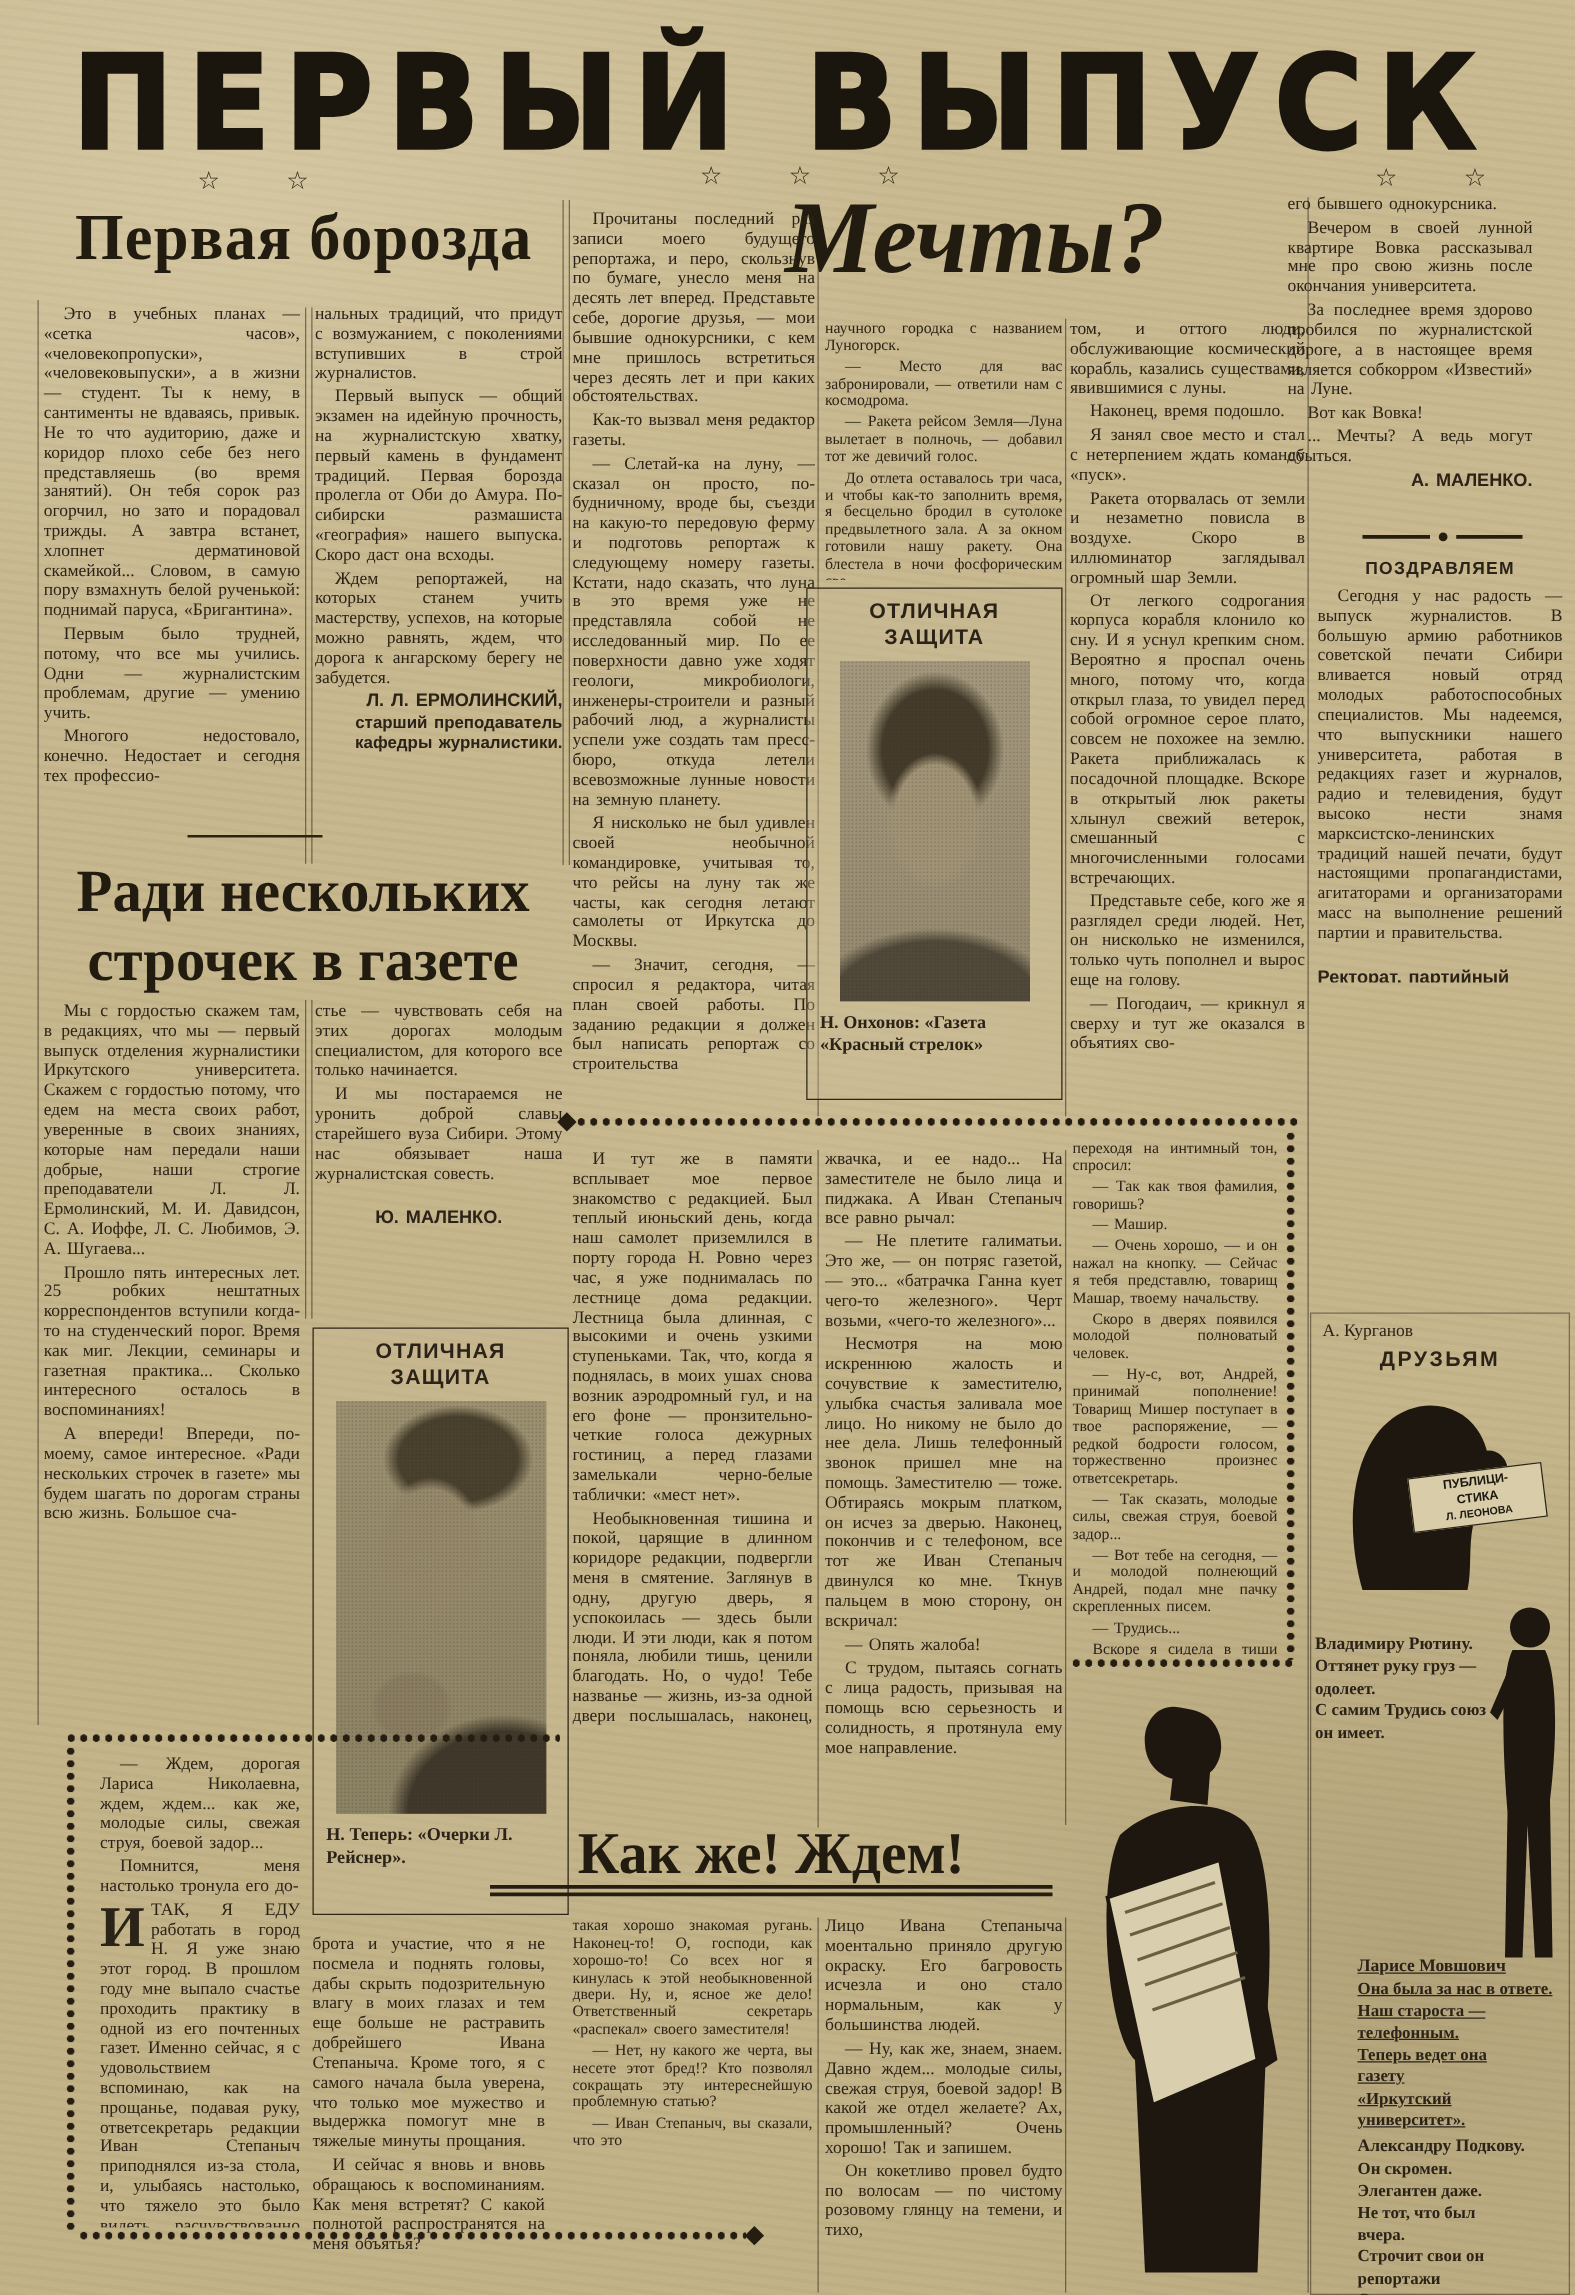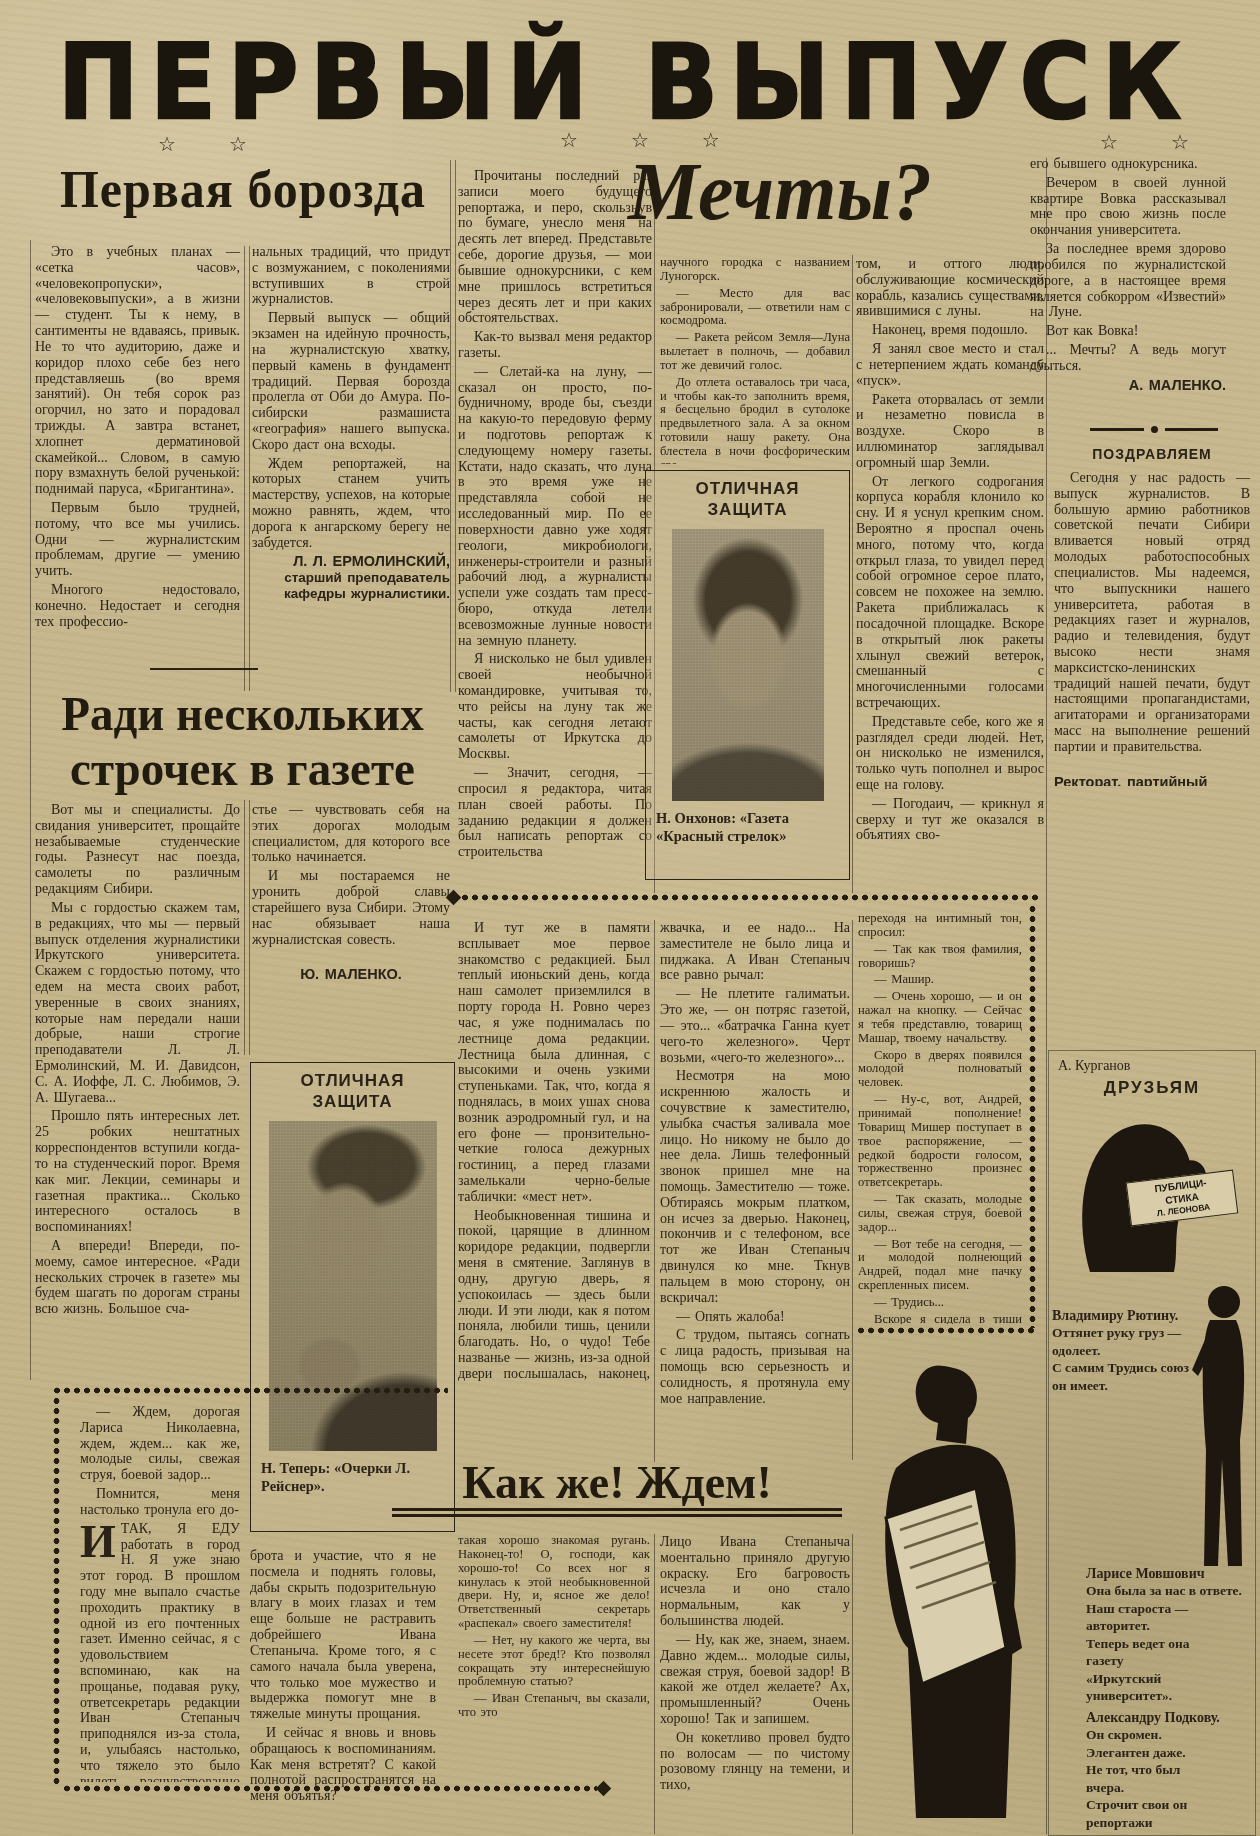--- a/index.html
+++ b/index.html
@@ -167,21 +167,20 @@
       <p>Сегодня у нас радость — выпуск журналистов. В большую армию работников советской печати Сибири вливается новый отряд молодых работоспособных специалистов. Мы надеемся, что выпускники нашего университета, работая в редакциях газет и журналов, радио и телевидения, будут высоко нести знамя марксистско-ленинских традиций нашей печати, будут настоящими пропагандистами, агитаторами и организаторами масс на выполнение решений партии и правительства.</p>
     <div class="sig-c" style="text-align:left;text-indent:0;">Ректорат, партийный</div>
     <div class="sig-c">комитет, комитет</div>
   </div>
 
   <div class="abs headline h-radi" style="left:35px;top:688px;width:415px;">
     <div>Ради нескольких</div>
     <div>строчек в газете</div>
   </div>
   <div class="abs col" style="left:35px;top:802px;width:205px;height:578px;">
-      <p>Вот мы и специалисты. До свидания университет, прощайте незабываемые студенческие годы. Разнесут нас поезда, самолеты по различным редакциям Сибири.</p>
       <p>Мы с гордостью скажем там, в редакциях, что мы — первый выпуск отделения журналистики Иркутского университета. Скажем с гордостью потому, что едем на места своих работ, уверенные в своих знаниях, которые нам передали наши добрые, наши строгие преподаватели Л. Л. Ермолинский, М. И. Давидсон, С. А. Иоффе, Л. С. Любимов, Э. А. Шугаева...</p>
       <p>Прошло пять интересных лет. 25 робких нештатных корреспондентов вступили когда-то на студенческий порог. Время как миг. Лекции, семинары и газетная практика... Сколько интересного осталось в воспоминаниях!</p>
       <p>А впереди! Впереди, по-моему, самое интересное. «Ради нескольких строчек в газете» мы будем шагать по дорогам страны всю жизнь. Большое сча-</p>
     </div>
   <div class="abs col cont" style="left:252px;top:802px;width:198px;height:252px;">
       <p>стье — чувствовать себя на этих дорогах молодым специалистом, для которого все только начинается.</p>
       <p>И мы постараемся не уронить доброй славы старейшего вуза Сибири. Этому нас обязывает наша журналистская совесть.</p>
     <div class="sig-c">Ю. МАЛЕНКО.</div>
   </div>
 
@@ -287,25 +286,25 @@
     </div>
 
   <div class="abs" style="left:1190px;top:1280px;width:66px;height:290px;">
     <svg width="66" height="290" viewBox="0 0 66 290">
       <circle cx="34" cy="22" r="16" fill="#1d1710"></circle>
       <path d="M20 40 C10 60 12 120 16 170 L14 286 L28 286 L32 180 L38 286 L52 286 L50 160 C56 110 56 60 46 40 Z" fill="#1d1710"></path>
       <path d="M20 48 L2 90 L8 96 L26 62 Z" fill="#1d1710"></path>
     </svg>
   </div>
 
-  <div class="abs" style="left:1086px;top:1566px;width:166px;">
+  <div class="abs" style="left:1086px;top:1566px;width:166px;text-decoration:underline;">
       <div class="cap-head">Ларисе Мовшович</div>
       <div class="cap-line">Она была за нас в ответе.</div>
       <div class="cap-line">Наш староста —</div>
-      <div class="cap-line">авторитет.</div>
+      <div class="cap-line">телефонным.</div>
       <div class="cap-line">Теперь ведет она</div>
       <div class="cap-line">газету</div>
       <div class="cap-line">«Иркутский</div>
       <div class="cap-line">университет».</div>
     </div>
   <div class="abs" style="left:1086px;top:1710px;width:166px;">
       <div class="cap-head">Александру Подкову.</div>
       <div class="cap-line">Он скромен.</div>
       <div class="cap-line">Элегантен даже.</div>
       <div class="cap-line">Не тот, что был</div>

